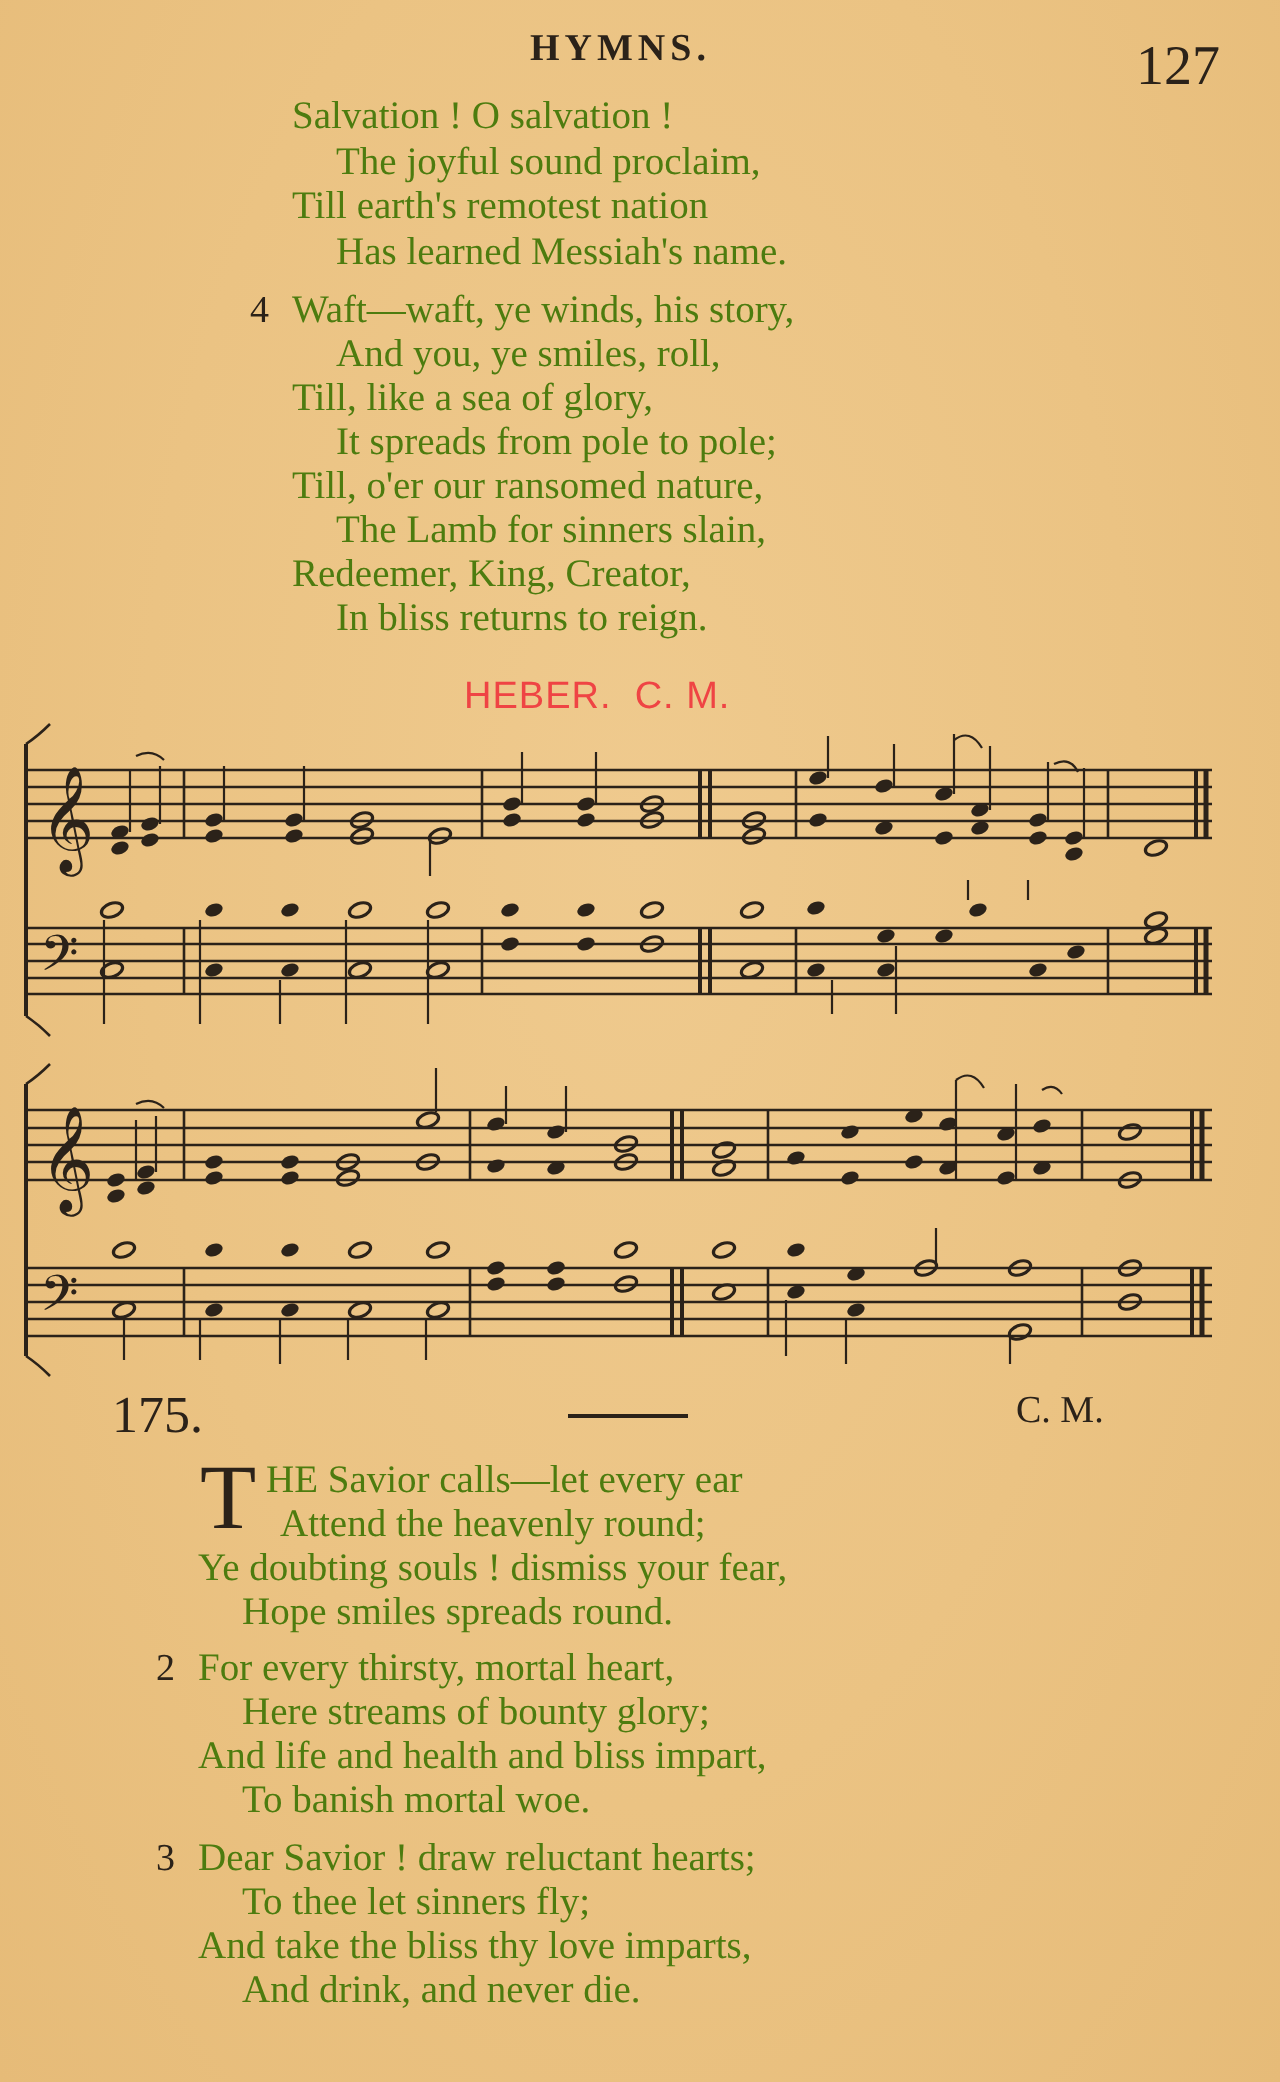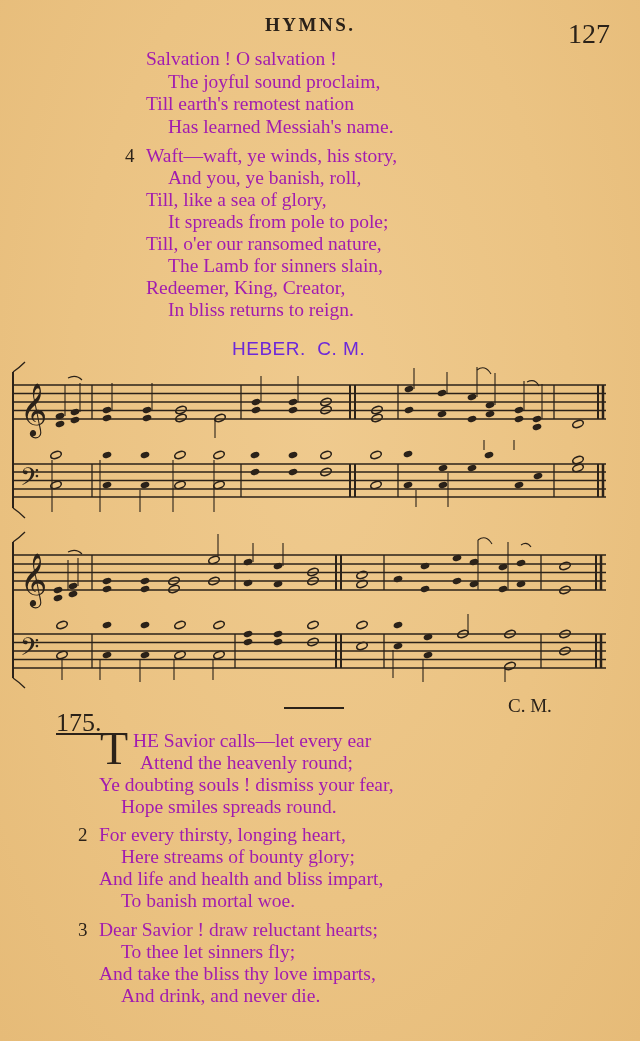--- a/index.html
+++ b/index.html
@@ -5,24 +5,24 @@
   html, body { margin:0; padding:0; }
   body {
     width:640px; height:1041px; overflow:hidden; position:relative;
     background: radial-gradient(ellipse at 50% 40%, #efca8e 0%, #ebc383 55%, #e6bb78 100%);
     color:#2b2219;
     font-family: "Liberation Serif", "DejaVu Serif", serif;
   }
   .abs { position:absolute; white-space:nowrap; }
   .running-head { left:265px; top:14px; font-size:19px; letter-spacing:2.5px; font-weight:bold; }
   .page-num { left:568px; top:18px; font-size:28px; }
-  .verse-line { position:absolute; white-space:nowrap; font-size:19.5px; line-height:22px; color:#a21caf; }
+  .verse-line { position:absolute; white-space:nowrap; font-size:19.5px; line-height:22px; color:#4d7c0f; }
   .verse-num { position:absolute; font-size:19px; }
-  .tune-title { left:232px; top:338px; font-family:"Liberation Sans","DejaVu Sans",sans-serif; font-size:19px; letter-spacing:0.5px; color:#6d28d9; }
-  .hymn-number { left:56px; top:708px; font-size:26px;text-decoration:underline; }
+  .tune-title { left:232px; top:338px; font-family:"Liberation Sans","DejaVu Sans",sans-serif; font-size:19px; letter-spacing:0.5px; color:#ef4444; }
+  .hymn-number { left:56px; top:693px; font-size:26px; }
   .hymn-rule { left:284px; top:707px; width:60px; height:2px; background:#2b2219; }
   .hymn-meter { left:508px; top:695px; font-size:19px; }
   .drop-cap { left:100px; top:726px; font-size:46px; line-height:46px; font-family:"Liberation Serif",serif; }
   svg.music { position:absolute; left:0; top:360px; }
 </style>
 </head>
 <body>
 
 <div class="abs running-head">HYMNS.</div>
 <div class="abs page-num">127</div>
@@ -30,21 +30,21 @@
 <div>
   <div class="verse-line" style="left:146px;top:48px">Salvation ! O salvation !</div>
   <div class="verse-line" style="left:168px;top:71px">The joyful sound proclaim,</div>
   <div class="verse-line" style="left:146px;top:93px">Till earth's remotest nation</div>
   <div class="verse-line" style="left:168px;top:116px">Has learned Messiah's name.</div>
 </div>
 
 <div>
   <div class="verse-num" style="left:125px;top:145px">4</div>
   <div class="verse-line" style="left:146px;top:145px">Waft—waft, ye winds, his story,</div>
-  <div class="verse-line" style="left:168px;top:167px">And you, ye banish, roll,</div>
+  <div class="verse-line" style="left:168px;top:167px">And you, ye smiles, roll,</div>
   <div class="verse-line" style="left:146px;top:189px">Till, like a sea of glory,</div>
   <div class="verse-line" style="left:168px;top:211px">It spreads from pole to pole;</div>
   <div class="verse-line" style="left:146px;top:233px">Till, o'er our ransomed nature,</div>
   <div class="verse-line" style="left:168px;top:255px">The Lamb for sinners slain,</div>
   <div class="verse-line" style="left:146px;top:277px">Redeemer, King, Creator,</div>
   <div class="verse-line" style="left:168px;top:299px">In bliss returns to reign.</div>
 </div>
 
 <div class="abs tune-title">
   <span>HEBER.</span>&nbsp;&nbsp;<span>C. M.</span>
@@ -322,21 +322,21 @@
 <div class="abs drop-cap">T</div>
 <div>
   <div class="verse-line" style="left:133px;top:730px">HE Savior calls—let every ear</div>
   <div class="verse-line" style="left:140px;top:752px">Attend the heavenly round;</div>
   <div class="verse-line" style="left:99px;top:774px">Ye doubting souls !  dismiss your fear,</div>
   <div class="verse-line" style="left:121px;top:796px">Hope smiles spreads round.</div>
 </div>
 
 <div>
   <div class="verse-num" style="left:78px;top:824px">2</div>
-  <div class="verse-line" style="left:99px;top:824px">For every thirsty, longing heart,</div>
+  <div class="verse-line" style="left:99px;top:824px">For every thirsty, mortal heart,</div>
   <div class="verse-line" style="left:121px;top:846px">Here streams of bounty glory;</div>
   <div class="verse-line" style="left:99px;top:868px">And life and health and bliss impart,</div>
   <div class="verse-line" style="left:121px;top:890px">To banish mortal woe.</div>
 </div>
 
 <div>
   <div class="verse-num" style="left:78px;top:919px">3</div>
   <div class="verse-line" style="left:99px;top:919px">Dear Savior !  draw reluctant hearts;</div>
   <div class="verse-line" style="left:121px;top:941px">To thee let sinners fly;</div>
   <div class="verse-line" style="left:99px;top:963px">And take the bliss thy love imparts,</div>

